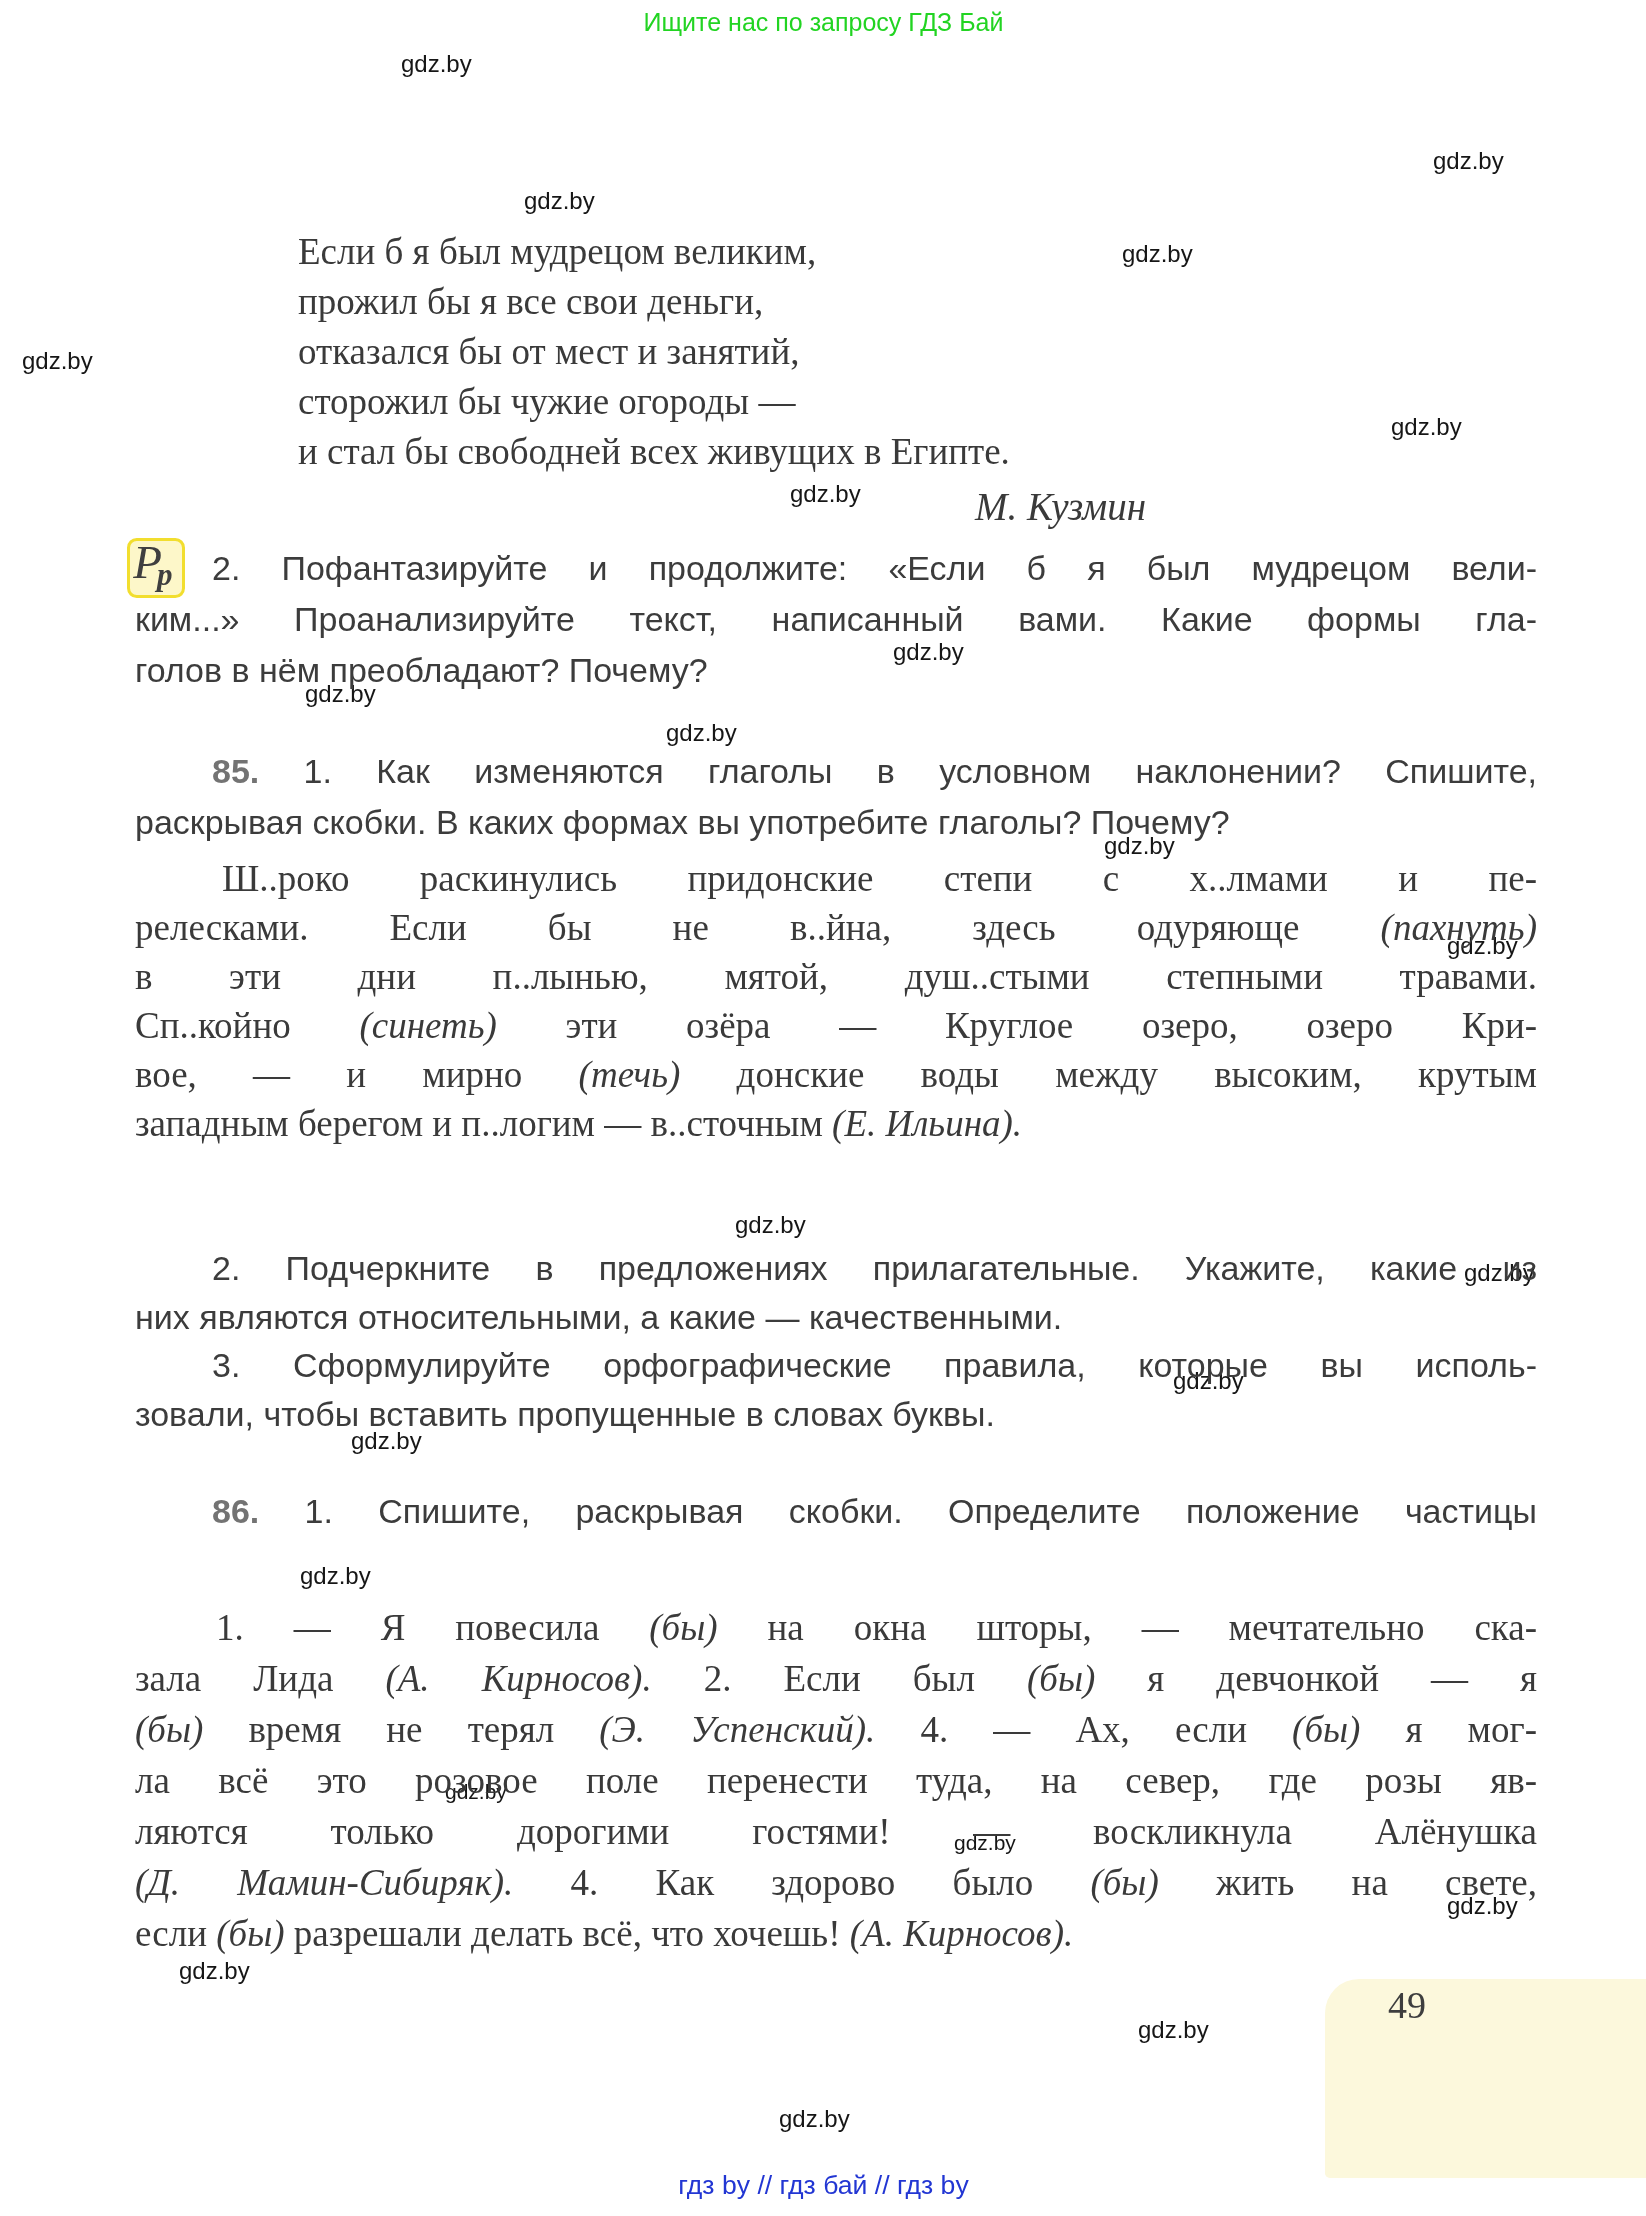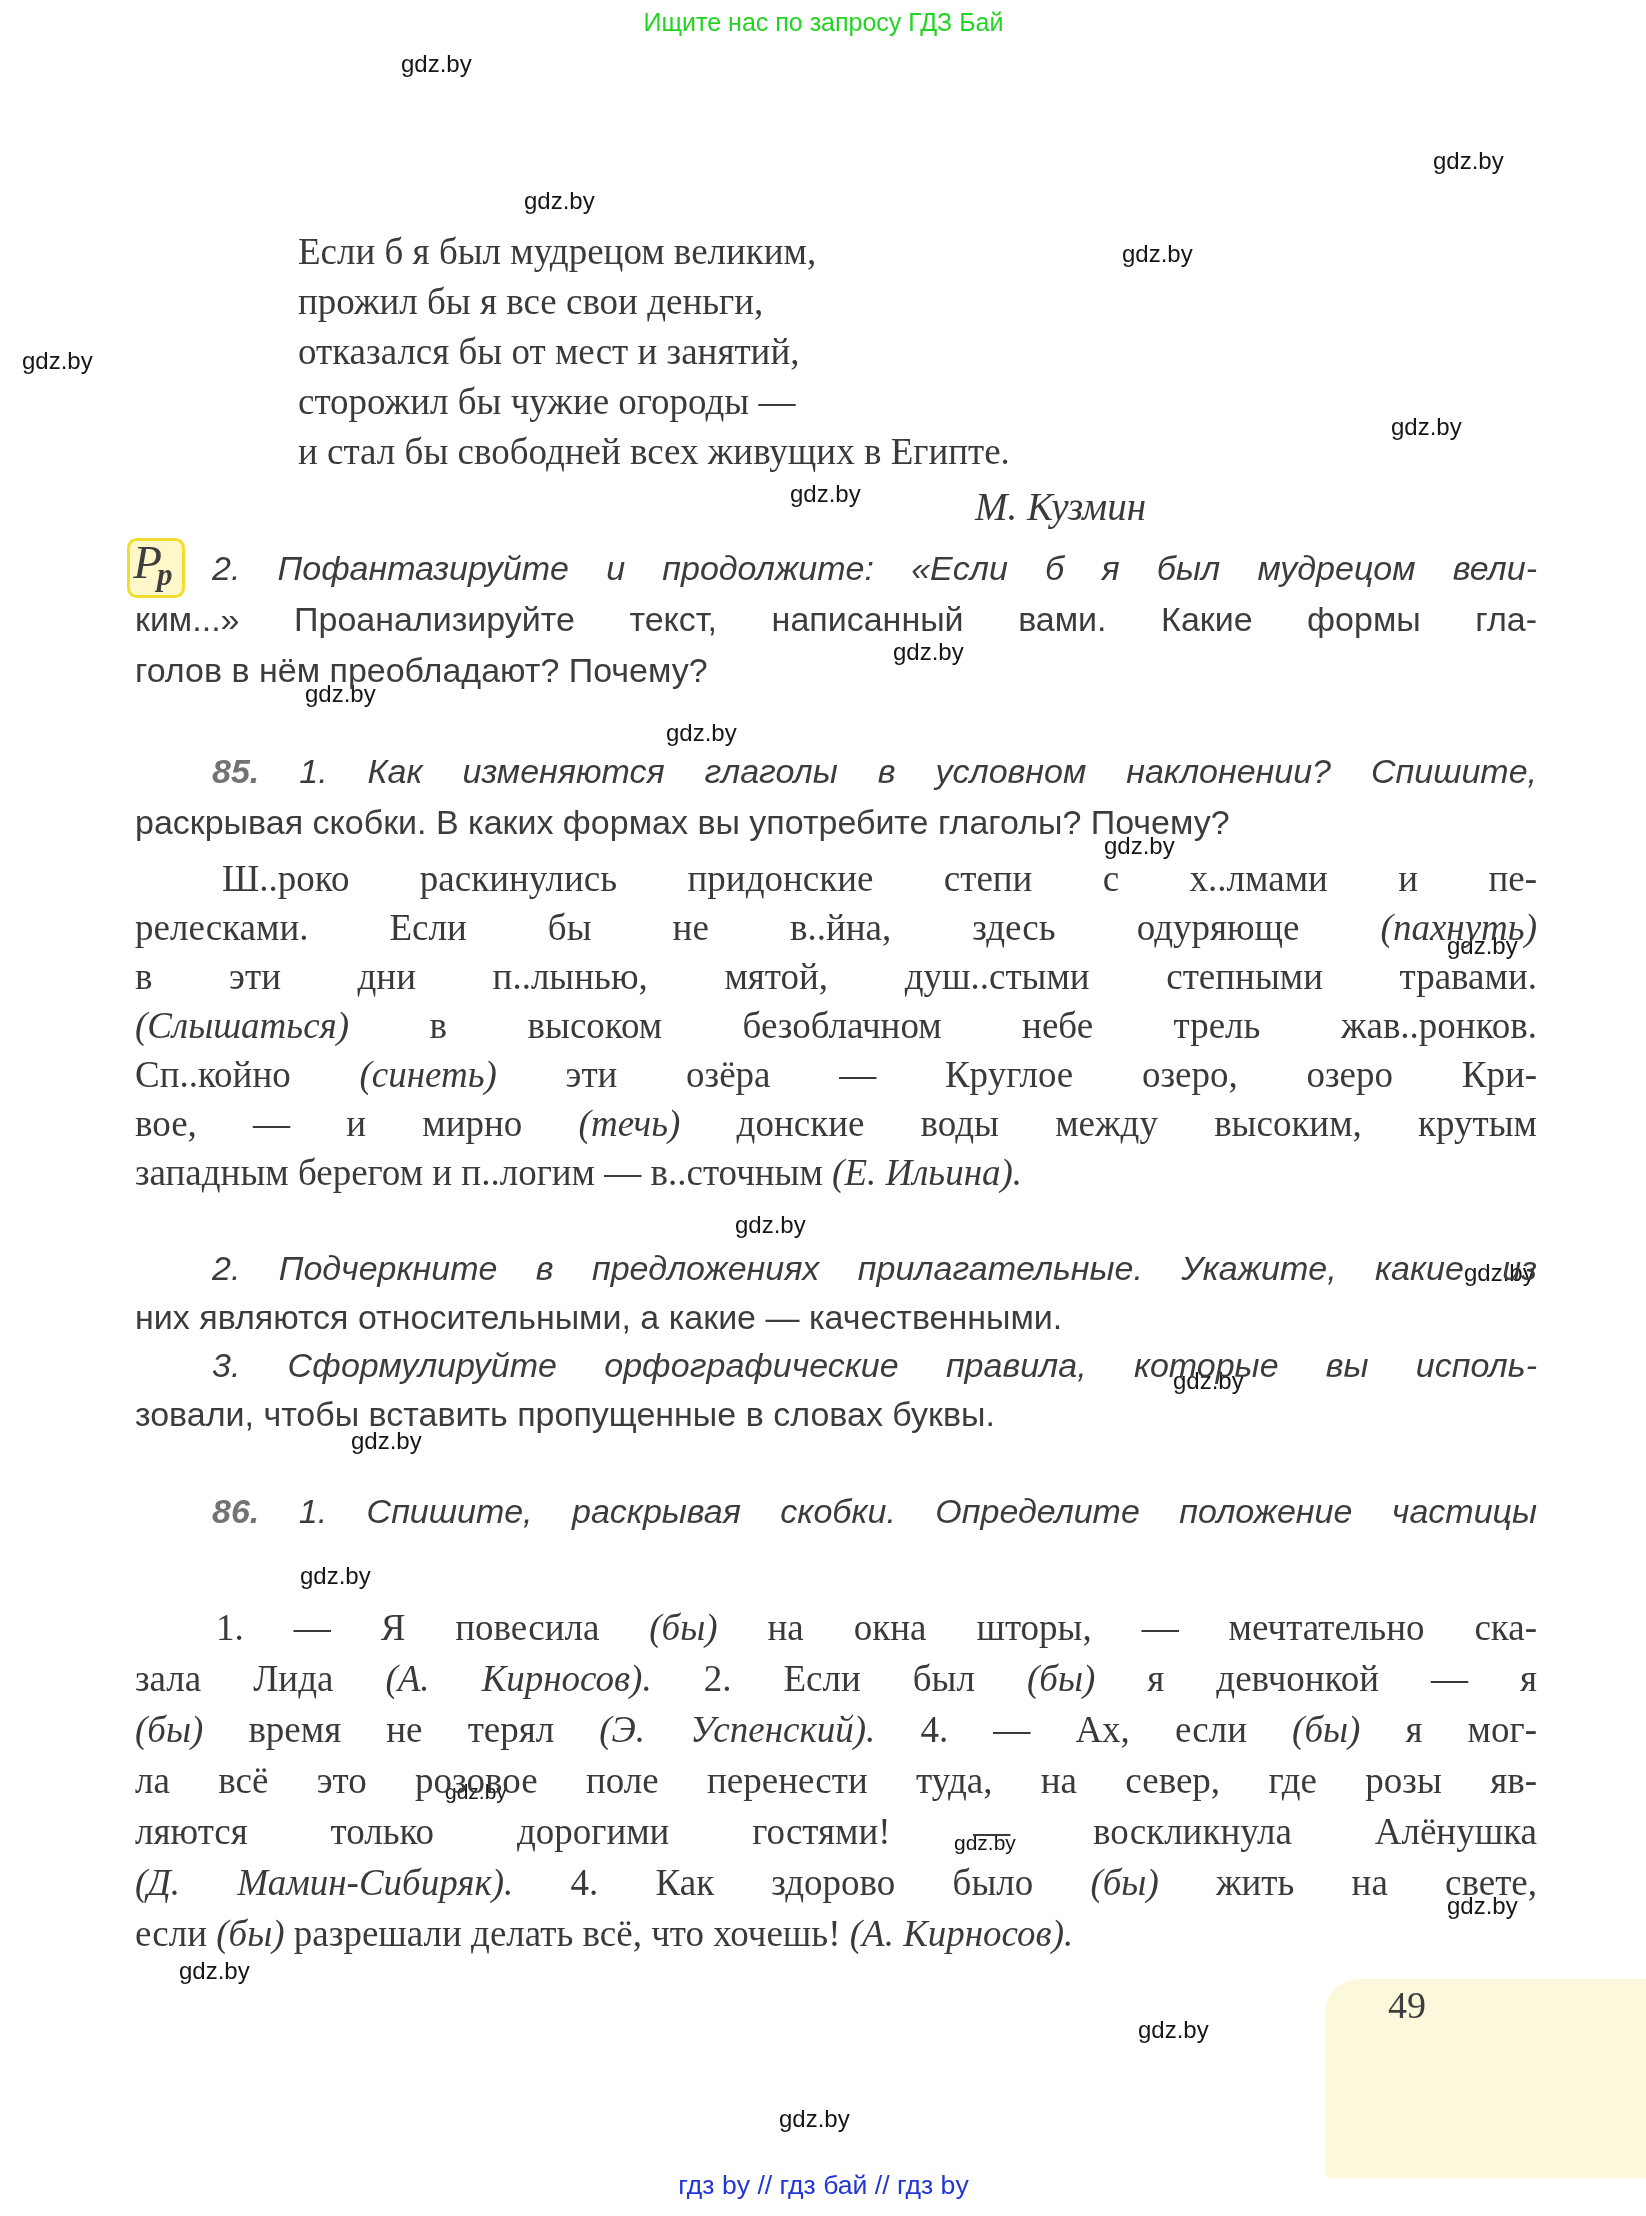--- a/index.html
+++ b/index.html
@@ -29,21 +29,21 @@
   
   .block{position:absolute;left:135px;width:1402px;}
   .serif{font-family:"Liberation Serif","DejaVu Serif",serif;font-size:37px;color:#3a3a3a;}
   .sans{font-family:"Liberation Sans", sans-serif;font-size:34px;color:#3c3c3c;}
   .block .line{text-align:justify;text-align-last:justify;}
   .block.plain .line{text-align:left;text-align-last:left;}
   .block .line.last{text-align-last:left;}
   .lh61 .line{line-height:49px;height:49px;}
   .lh62 .line{line-height:50px;height:50px;}
   .lh63 .line{line-height:51px;height:51px;}
-  .indent95  .line:first-child{text-indent:77px;font-style:italic;}
+  .indent95  .line:first-child{text-indent:77px;}
   .indent100 .line:first-child{text-indent:81px;}
   .indent108 .line:first-child{text-indent:87px;}
   
   .seg-i{font-style:italic;margin-top:24px;}
   .seg-num{color:#737373;font-weight:bold;}
   .seg-bi{font-weight:bold;font-style:italic;}
   
   .poem{left:298px;width:1048px;}
   .poem-attr{
     left:975px;top:484px;
@@ -153,21 +153,20 @@
 
   <div class="block sans lh63 indent95" style="top:746px">
       <div class="line"><span class="seg-num">85. </span><span>1. Как изменяются глаголы в условном наклонении? Спишите,</span></div>
       <div class="line last"><span>раскрывая скобки. В каких формах вы употребите глаголы? Почему?</span></div>
     </div>
 
   <div class="block serif lh61 indent108" style="top:854px">
       <div class="line"><span>Ш..роко раскинулись придонские степи с х..лмами и пе-</span></div>
       <div class="line"><span>релесками. Если бы не в..йна, здесь одуряюще </span><span class="seg-i">(пахнуть)</span></div>
       <div class="line"><span>в эти дни п..лынью, мятой, душ..стыми степными травами.</span></div>
-      <div class="line"><span class="seg-i">(Слышаться)</span><span> в высоком безоблачном небе трель жав..ронков.</span></div>
       <div class="line"><span>Сп..койно </span><span class="seg-i">(синеть)</span><span> эти озёра — Круглое озеро, озеро Кри-</span></div>
       <div class="line"><span>вое, — и мирно </span><span class="seg-i">(течь)</span><span> донские воды между высоким, крутым</span></div>
       <div class="line last"><span>западным берегом и п..логим — в..сточным </span><span class="seg-i">(Е. Ильина).</span></div>
     </div>
 
   <div class="block sans lh61 indent95" style="top:1244px">
       <div class="line"><span>2. Подчеркните в предложениях прилагательные. Укажите, какие из</span></div>
       <div class="line last"><span>них являются относительными, а какие — качественными.</span></div>
     </div>
 

